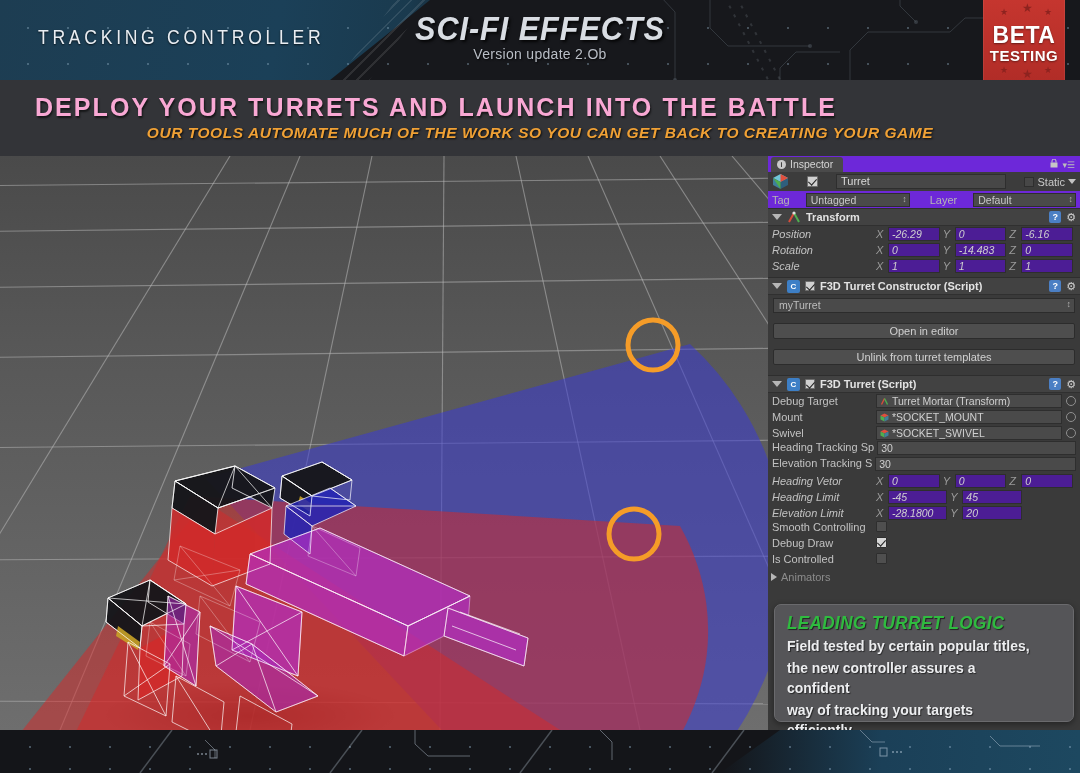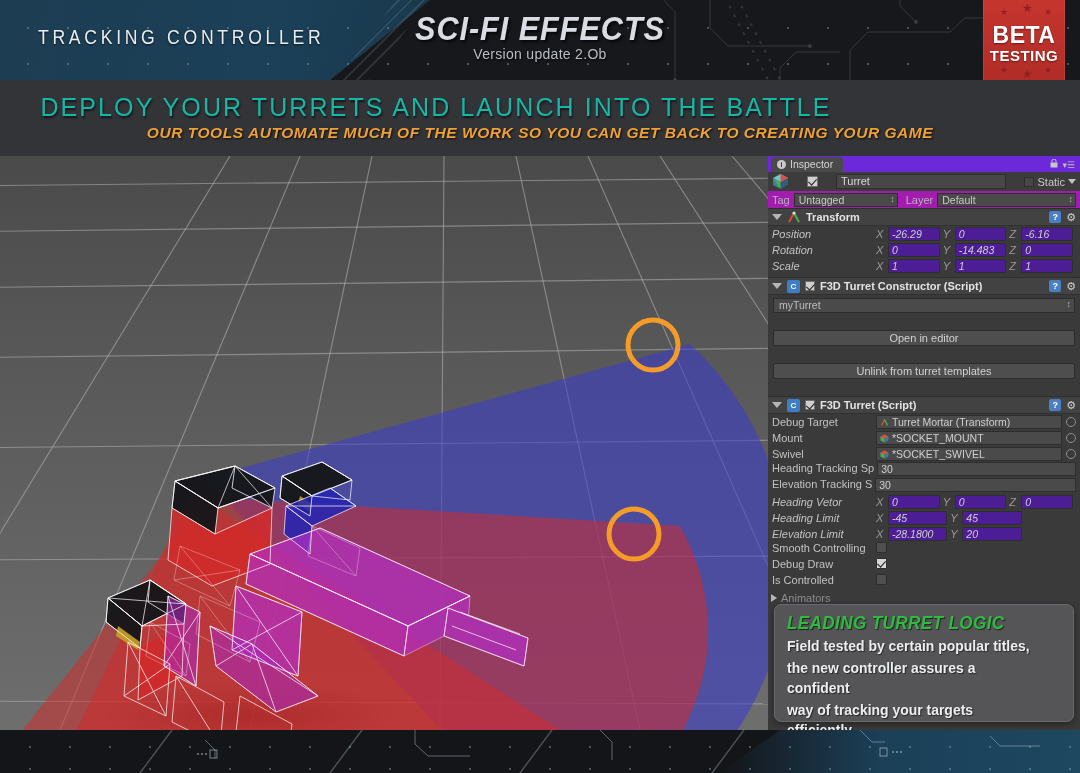--- a/index.html
+++ b/index.html
@@ -67,21 +67,21 @@
     position:absolute; top:25px; left:0; width:100%;
     text-shadow:0 1px 2px rgba(0,0,0,.45); }
   .beta .b2 { color:#fff; font-size:15px; font-weight:bold; letter-spacing:.5px;
     position:absolute; top:50px; left:0; width:100%;
     text-shadow:0 1px 2px rgba(0,0,0,.45); }
 
   
   .subband { position:absolute; left:0; top:80px; width:1080px; height:76px; background:#333438; }
   .sub-line1 {
     position:absolute; left:0; top:13px; width:872px; text-align:center;
-    color:#14b8a6; font-size:25px; font-weight:normal; letter-spacing:2.1px;
+    color:#f9a8d4; font-size:25px; font-weight:bold; letter-spacing:2.1px;
     text-shadow:1px 2px 2px rgba(0,0,0,.6);
   }
   .sub-line2 {
     position:absolute; left:0; top:44px; width:1080px; text-align:center;
     color:#f0a135; font-size:15.5px; font-weight:bold; font-style:italic; letter-spacing:.55px;
     text-shadow:1px 1px 2px rgba(0,0,0,.75);
   }
 
   
   .viewport {
@@ -116,21 +116,21 @@
     position:relative; flex:none; }
   .chk.on::after { content:""; position:absolute; left:2px; top:0px; width:4px; height:7px;
     border:solid #222; border-width:0 1.6px 1.6px 0; transform:rotate(42deg); }
   .name-field { flex:1; height:15px; background:#474747; border:1px solid #2e2e2e;
     color:#d8d8d8; font-size:11px; line-height:13px; padding:0 4px; }
   .static-box { display:flex; align-items:center; gap:3px; color:#c8c8c8; font-size:11px; }
   .static-cb { width:10px; height:10px; background:#474747; border:1px solid #2e2e2e; }
   .caret { width:0;height:0;border-left:4px solid transparent;border-right:4px solid transparent;
     border-top:5px solid #c3c3c3; }
 
-  .row-taglayer { display:flex; align-items:center; height:17px; padding:0 4px; gap:4px; background:#a21caf;}
+  .row-taglayer { display:flex; align-items:center; height:17px; padding:0 4px; gap:16px; background:#6d28d9;}
   .lbl { color:#b5b5b5; font-size:11px; }
   .dropdown { height:14px; background:#4a4a4a; border:1px solid #2e2e2e; color:#c9c9c9;
     font-size:10.5px; line-height:12px; padding:0 12px 0 4px; position:relative; }
   .dropdown::after { content:"\2195"; position:absolute; right:2px; top:-1px; font-size:9px; color:#b0b0b0;}
 
   .comp-hdr { display:flex; align-items:center; height:18px; gap:5px; padding:0 4px;
     background:#424242; border-top:1px solid #2e2e2e; border-bottom:1px solid #303030; }
   .tri { width:0;height:0;border-left:5px solid transparent;border-right:5px solid transparent;
     border-top:6px solid #b6b6b6; flex:none; }
   .tri.right { border-top:4px solid transparent;border-bottom:4px solid transparent;
@@ -165,21 +165,21 @@
 
   .chk-row { display:flex; align-items:flex-start; height:16px; padding:0 4px; }
   .chk-row .vec-label { width:104px; }
   .smallchk { width:11px;height:11px;background:#4f4f4f;border:1px solid #2e2e2e;border-radius:1px;position:relative;}
   .smallchk.on { background:#d6d6d6; }
   .smallchk.on::after { content:""; position:absolute; left:2px; top:0px; width:4px; height:7px;
     border:solid #222; border-width:0 1.6px 1.6px 0; transform:rotate(42deg); }
 
   .foldrow { display:flex; align-items:center; height:16px; padding:0 3px; gap:4px; }
 
-  .btn-wide { margin:17px 5px; height:16px; background:#4e4e4e; border:1px solid #2c2c2c;
+  .btn-wide { margin:10px 5px; height:16px; background:#4e4e4e; border:1px solid #2c2c2c;
     border-radius:2px; color:#d0d0d0; font-size:11px; line-height:14px; text-align:center; }
   .sel-wide { margin:3px 5px 2px 5px; height:15px; background:#4a4a4a; border:1px solid #2c2c2c;
     color:#bdbdbd; font-size:10.5px; line-height:13px; padding:0 12px 0 5px; position:relative; }
   .sel-wide::after { content:"\2195"; position:absolute; right:3px; top:-1px; font-size:9px; color:#b0b0b0; }
 
   
   .promo {
     position:absolute; left:774px; top:604px; width:300px; height:118px;
     background:#555558; border:1px solid #6a6a6d; border-radius:7px;
     padding:8px 12px; box-shadow:0 2px 6px rgba(0,0,0,.4);

